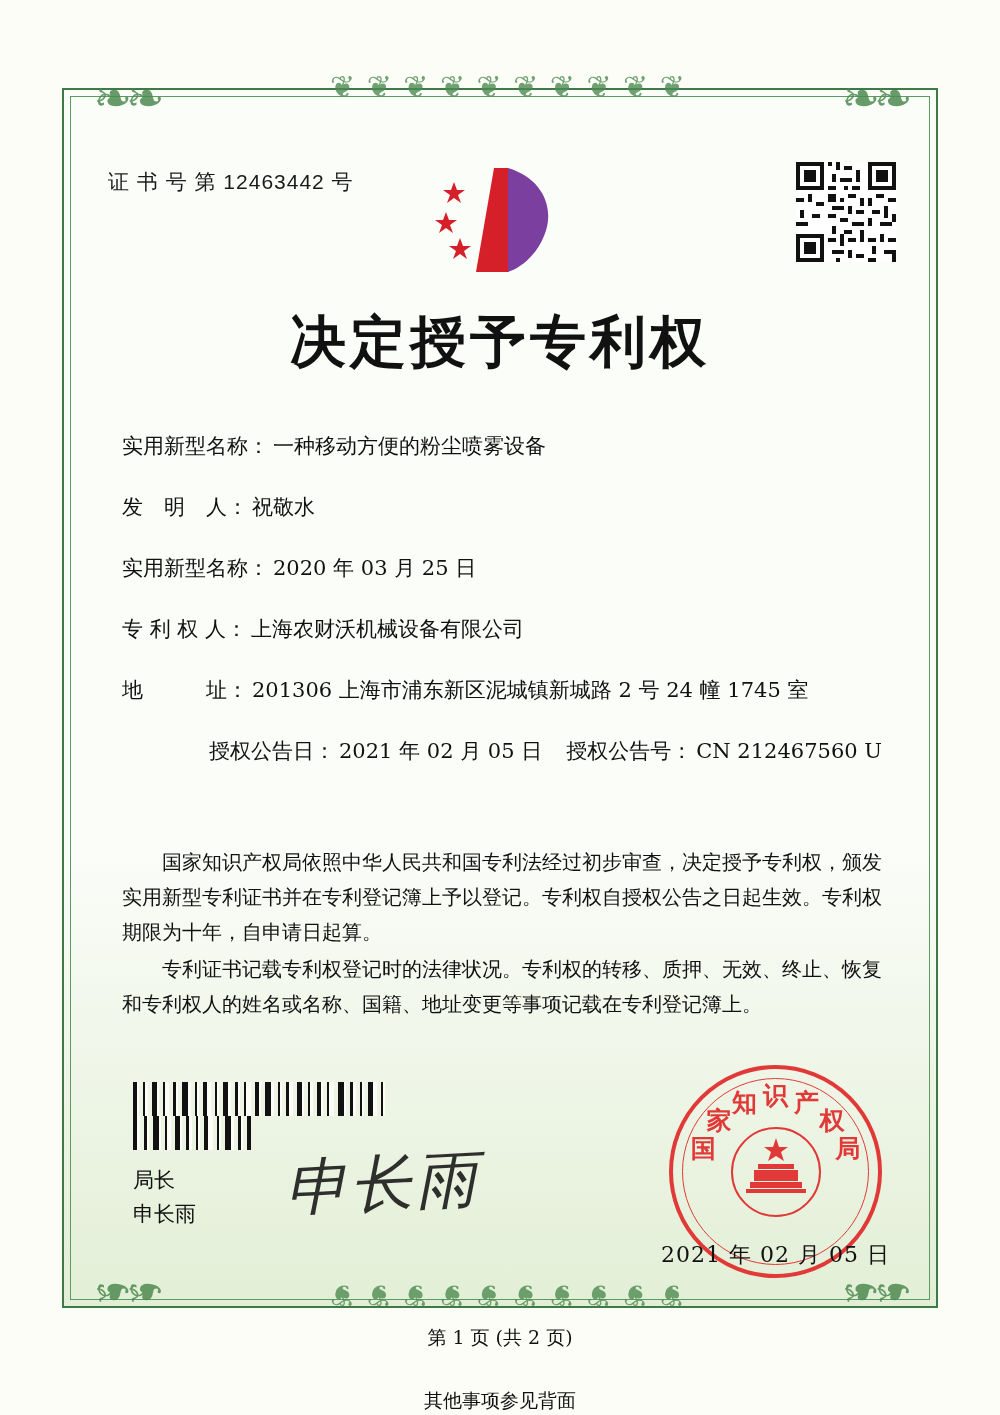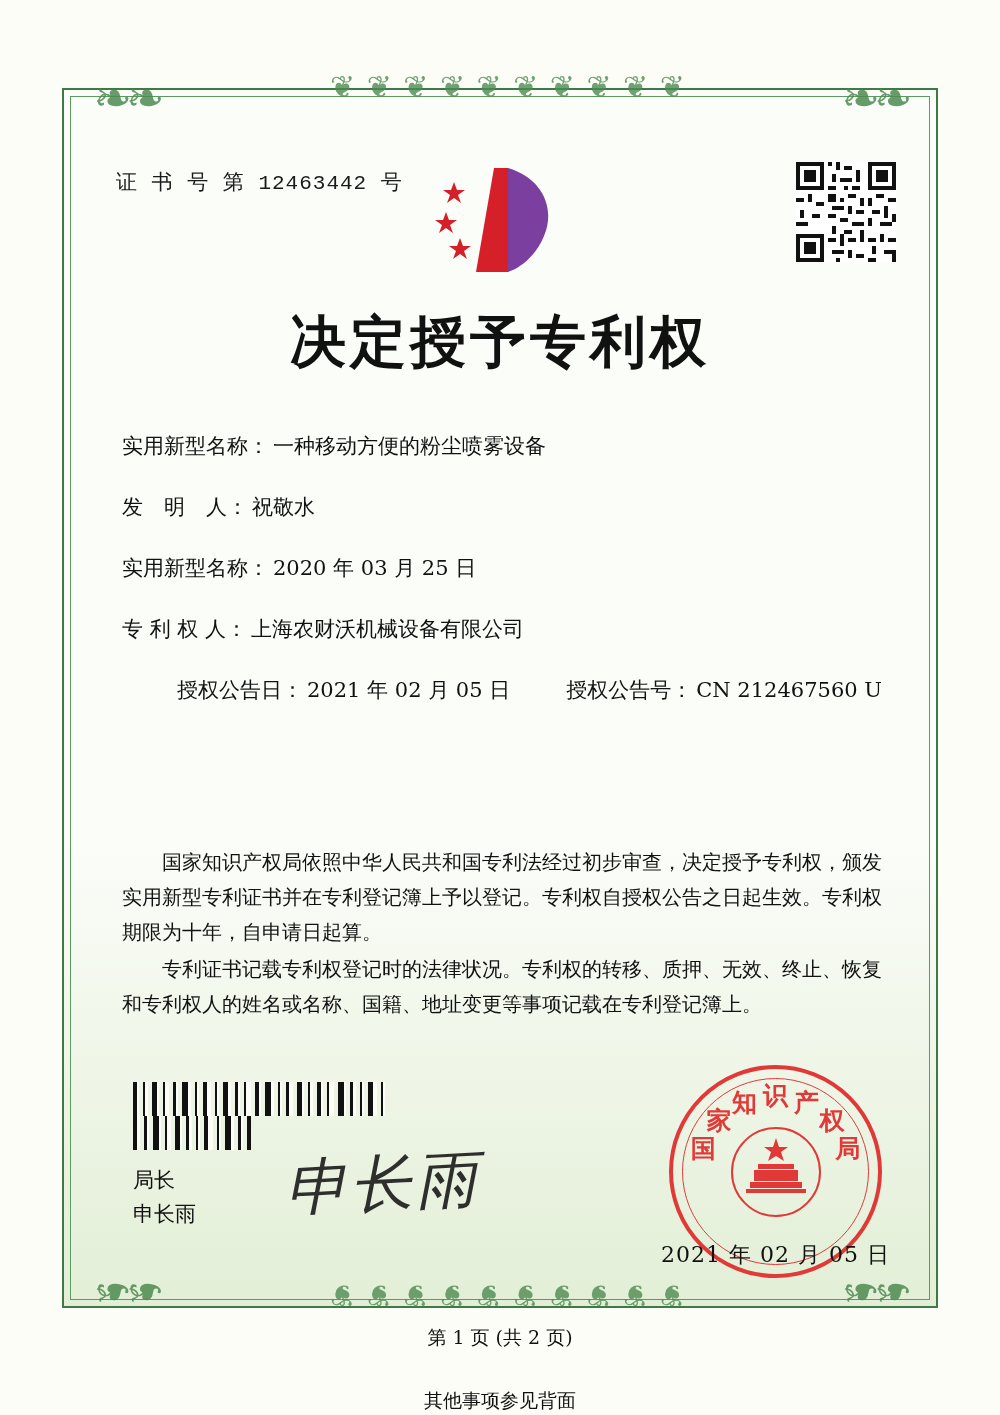--- a/index.html
+++ b/index.html
@@ -65,26 +65,26 @@
     opacity: .8;
     user-select: none;
     white-space: nowrap;
   }
   .edge-top { left: 330px; top: 72px; }
   .edge-bottom { left: 330px; top: 1280px; transform: scaleY(-1); }
 
   
   .cert-no {
     position: absolute;
-    left: 116px;
+    left: 108px;
     top: 168px;
     font-size: 21px;
     color: #1a1a1a;
     letter-spacing: 1px;
-    font-family: Liberation Mono, monospace;
+    font-family: Liberation Sans, sans-serif;
   }
   .logo {
     position: absolute;
     left: 432px;
     top: 160px;
     width: 140px;
     height: 120px;
   }
   .qr {
     position: absolute;
@@ -125,21 +125,21 @@
   .field-label {
     white-space: pre;
     flex: 0 0 auto;
   }
   .field-value {
     margin-left: 4px;
     flex: 1 1 auto;
   }
   .field-row.dual .field-value { flex: 0 0 auto; }
   .field-label2 {
-    margin-left: 56px;
+    margin-left: 24px;
     white-space: pre;
   }
   .field-value2 { margin-left: 4px; }
 
   
   .body-text {
     position: absolute;
     left: 122px;
     top: 845px;
     width: 760px;
@@ -379,20 +379,24 @@
       <span class="field-value">祝敬水</span>
     </div>
     <div class="field-row">
       <span class="field-label">实用新型名称：</span>
       <span class="field-value">2020 年 03 月 25 日</span>
     </div>
     <div class="field-row">
       <span class="field-label">专 利 权 人：</span>
       <span class="field-value">上海农财沃机械设备有限公司</span>
     </div>
+    <div class="field-row">
+      <span class="field-label">地　　　址：</span>
+      <span class="field-value">201306 上海市浦东新区泥城镇新城路 2 号 24 幢 1745 室</span>
+    </div>
     <div class="field-row dual">
       <span class="field-label">授权公告日：</span>
       <span class="field-value">2021 年 02 月 05 日</span>
       <span class="field-label2">授权公告号：</span>
       <span class="field-value2">CN 212467560 U</span>
     </div>
   </div>
 
   <div class="body-text">
     <p>国家知识产权局依照中华人民共和国专利法经过初步审查，决定授予专利权，颁发实用新型专利证书并在专利登记簿上予以登记。专利权自授权公告之日起生效。专利权期限为十年，自申请日起算。</p>

